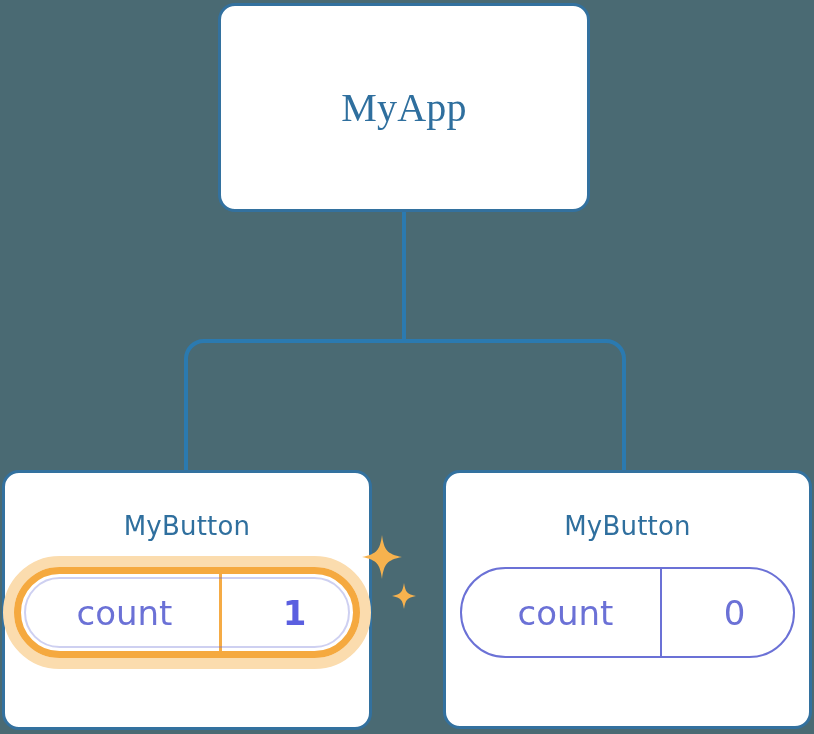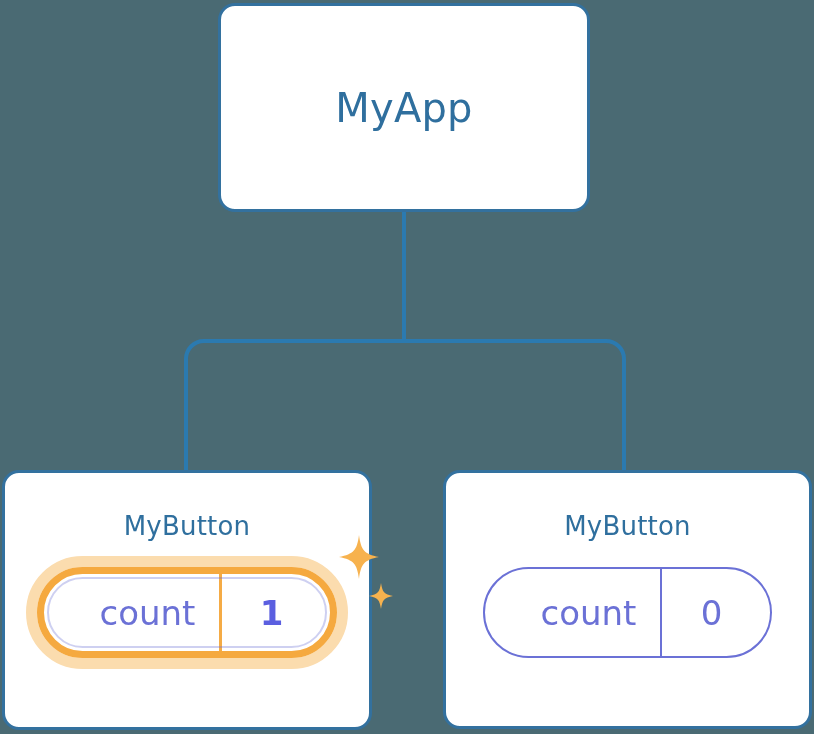--- a/index.html
+++ b/index.html
@@ -34,20 +34,21 @@
     display: flex;
     flex-direction: column;
     align-items: center;
   }
   .node-root {
     left: 218px;
     top: 3px;
     width: 372px;
     height: 209px;
     justify-content: center;
+    font-family: Liberation Serif, serif;
   }
   .node-child-left {
     left: 2px;
     top: 470px;
     width: 370px;
     height: 260px;
     padding-top: 40px;
   }
   .node-child-right {
     left: 443px;
@@ -77,20 +78,21 @@
   .pill {
     position: relative;
     display: flex;
     align-items: stretch;
     height: 91px;
     border: 2px solid #6b71d6;
     border-radius: 46px;
     box-sizing: border-box;
     background: transparent;
     z-index: 2;
+    gap: 23px;
   }
   .pill-key {
     display: flex;
     align-items: center;
     justify-content: center;
     padding: 0 24px 0 56px;
     font-size: 34px;
     color: #6b71d6;
     line-height: 1;
     white-space: nowrap;

